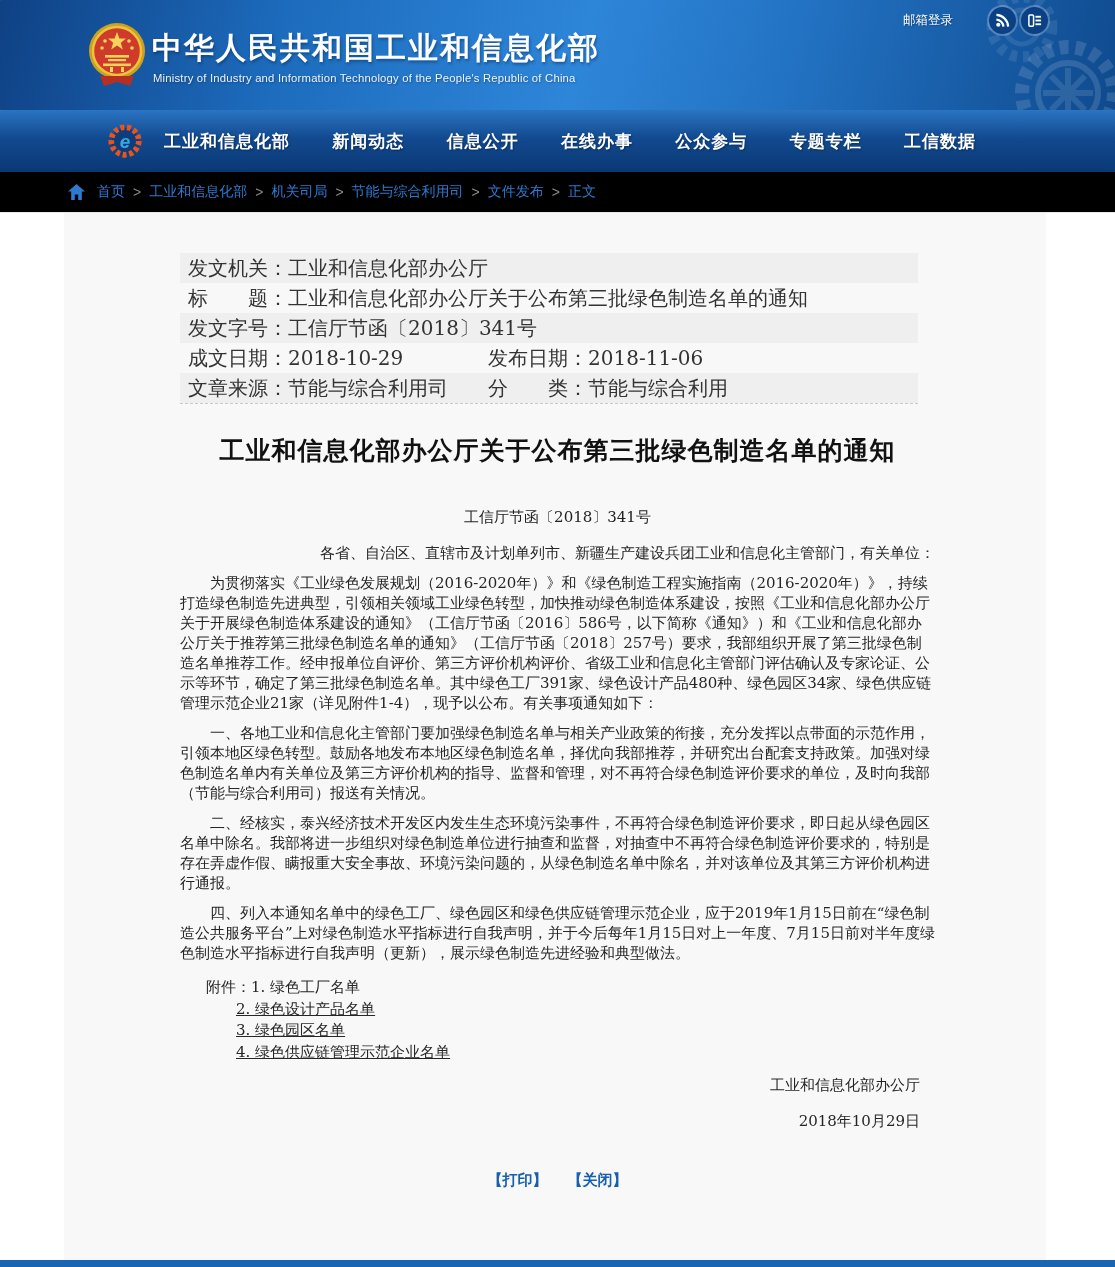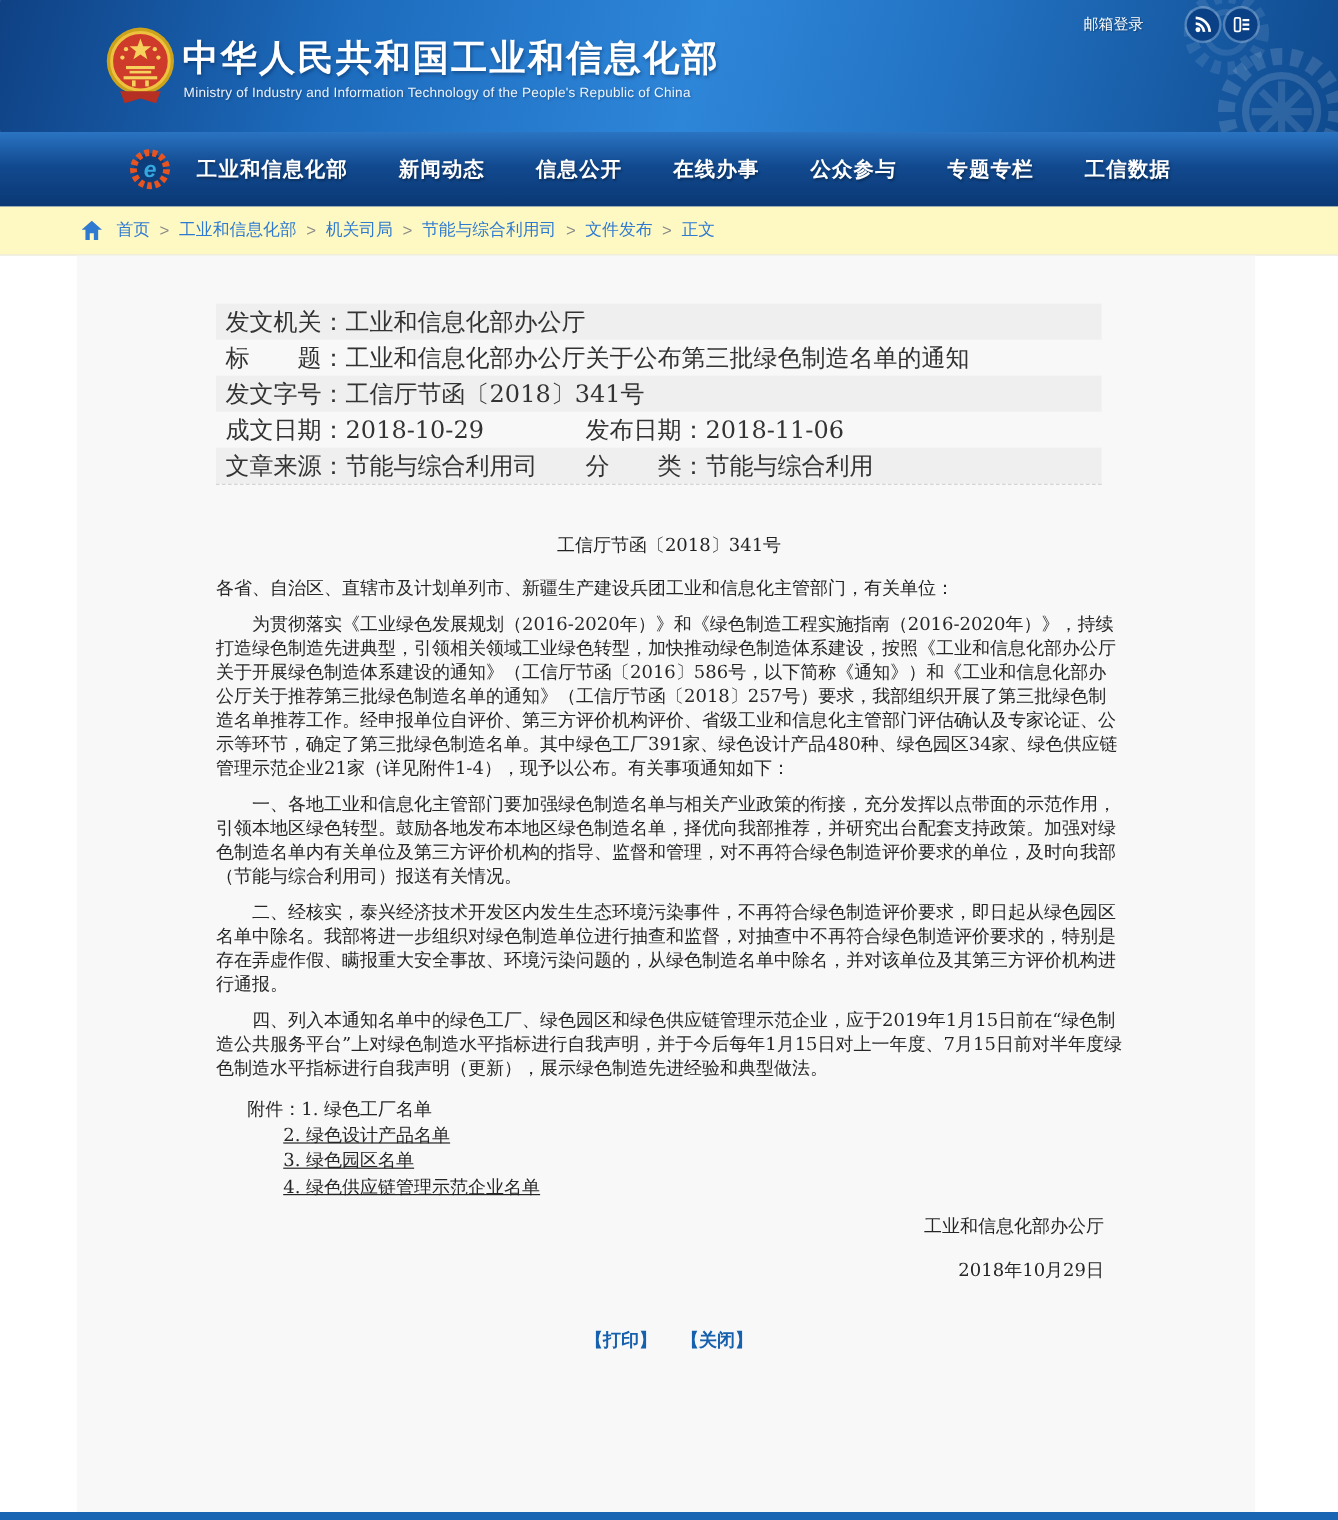--- a/index.html
+++ b/index.html
@@ -68,21 +68,21 @@
   .nav-items {
     margin-left:20px; width:812px; display:flex; justify-content:space-between; align-items:center;
   }
   .nav-item {
     color:#ffffff; font-size:17px; font-weight:bold; letter-spacing:1px;
     cursor:pointer; white-space:nowrap; text-shadow:1px 1px 2px rgba(0,0,0,.35);
   }
 
   
   .crumb-bar {
-    width:1115px; height:41px; background:#fef9c3; border-bottom:1px solid #e8e8e8;
+    width:1115px; height:41px; background:#000000; border-bottom:1px solid #e8e8e8;
     display:flex; align-items:center; padding-left:68px; font-size:14px;
   }
   .crumb-home { width:17px; height:16px; margin-right:8px; cursor:pointer; }
   .crumb-link { color:#2e7ad1; text-decoration:none; cursor:pointer; margin:0 4px; }
   .crumb-sep  { color:#8a8a8a; margin:0 4px; }
 
   
   .panel {
     position:relative; margin-left:64px; width:982px; height:1047px;
     background:#f8f8f8; overflow:hidden; padding-top:40px;
@@ -97,21 +97,21 @@
 
   .doc-serif { font-family:"DejaVu Serif","Liberation Serif",serif; }
   .doc-title {
     margin-top:30px; text-align:center; font-size:25px; font-weight:bold; color:#111;
     letter-spacing:1px; line-height:33px;
   }
   .doc-number { margin-top:40px; text-align:center; font-size:15px; color:#222; line-height:20px; }
 
   .doc-body { margin-top:16px; font-size:15px; color:#262626; line-height:20px; }
   .doc-body p { margin:10px 0 0 0; text-indent:2em; }
-  .doc-body p.salutation { text-indent:0; margin-top:0; }
+  .doc-body p.salutation { text-indent:0; margin-top:0;text-align:right; }
 
   .attachments { margin-top:14px; font-size:15px; color:#262626; line-height:21.5px; margin-left:26px; }
   .attach-line.cont { padding-left:30px;text-decoration:underline; }
 
   .sig-block { text-align:right; padding-right:15px; font-size:15px; color:#262626; }
   .sig-name { margin-top:12px; line-height:20px; }
   .sig-date { margin-top:16px; line-height:20px; }
 
   .doc-actions {
     margin-top:40px; text-align:center; font-size:15px; font-weight:bold; color:#1760ae;
@@ -224,20 +224,21 @@
       <div class="meta-row">
         <div class="meta-cell first-of-two">成文日期：2018-10-29</div>
         <div class="meta-cell">发布日期：2018-11-06</div>
       </div>
       <div class="meta-row">
         <div class="meta-cell first-of-two">文章来源：节能与综合利用司</div>
         <div class="meta-cell">分　　类：节能与综合利用</div>
       </div>
     </div>
 
+    <div class="doc-title">工业和信息化部办公厅关于公布第三批绿色制造名单的通知</div>
     <div class="doc-number doc-serif">工信厅节函〔2018〕341号</div>
 
     <div class="doc-body doc-serif">
       <p class="salutation">各省、自治区、直辖市及计划单列市、新疆生产建设兵团工业和信息化主管部门，有关单位：</p>
       <p>为贯彻落实《工业绿色发展规划（2016-2020年）》和《绿色制造工程实施指南（2016-2020年）》，持续打造绿色制造先进典型，引领相关领域工业绿色转型，加快推动绿色制造体系建设，按照《工业和信息化部办公厅关于开展绿色制造体系建设的通知》（工信厅节函〔2016〕586号，以下简称《通知》）和《工业和信息化部办公厅关于推荐第三批绿色制造名单的通知》（工信厅节函〔2018〕257号）要求，我部组织开展了第三批绿色制造名单推荐工作。经申报单位自评价、第三方评价机构评价、省级工业和信息化主管部门评估确认及专家论证、公示等环节，确定了第三批绿色制造名单。其中绿色工厂391家、绿色设计产品480种、绿色园区34家、绿色供应链管理示范企业21家（详见附件1-4），现予以公布。有关事项通知如下：</p>
       <p>一、各地工业和信息化主管部门要加强绿色制造名单与相关产业政策的衔接，充分发挥以点带面的示范作用，引领本地区绿色转型。鼓励各地发布本地区绿色制造名单，择优向我部推荐，并研究出台配套支持政策。加强对绿色制造名单内有关单位及第三方评价机构的指导、监督和管理，对不再符合绿色制造评价要求的单位，及时向我部（节能与综合利用司）报送有关情况。</p>
       <p>二、经核实，泰兴经济技术开发区内发生生态环境污染事件，不再符合绿色制造评价要求，即日起从绿色园区名单中除名。我部将进一步组织对绿色制造单位进行抽查和监督，对抽查中不再符合绿色制造评价要求的，特别是存在弄虚作假、瞒报重大安全事故、环境污染问题的，从绿色制造名单中除名，并对该单位及其第三方评价机构进行通报。</p>
       <p>四、列入本通知名单中的绿色工厂、绿色园区和绿色供应链管理示范企业，应于2019年1月15日前在“绿色制造公共服务平台”上对绿色制造水平指标进行自我声明，并于今后每年1月15日对上一年度、7月15日前对半年度绿色制造水平指标进行自我声明（更新），展示绿色制造先进经验和典型做法。</p>
     </div>
 

